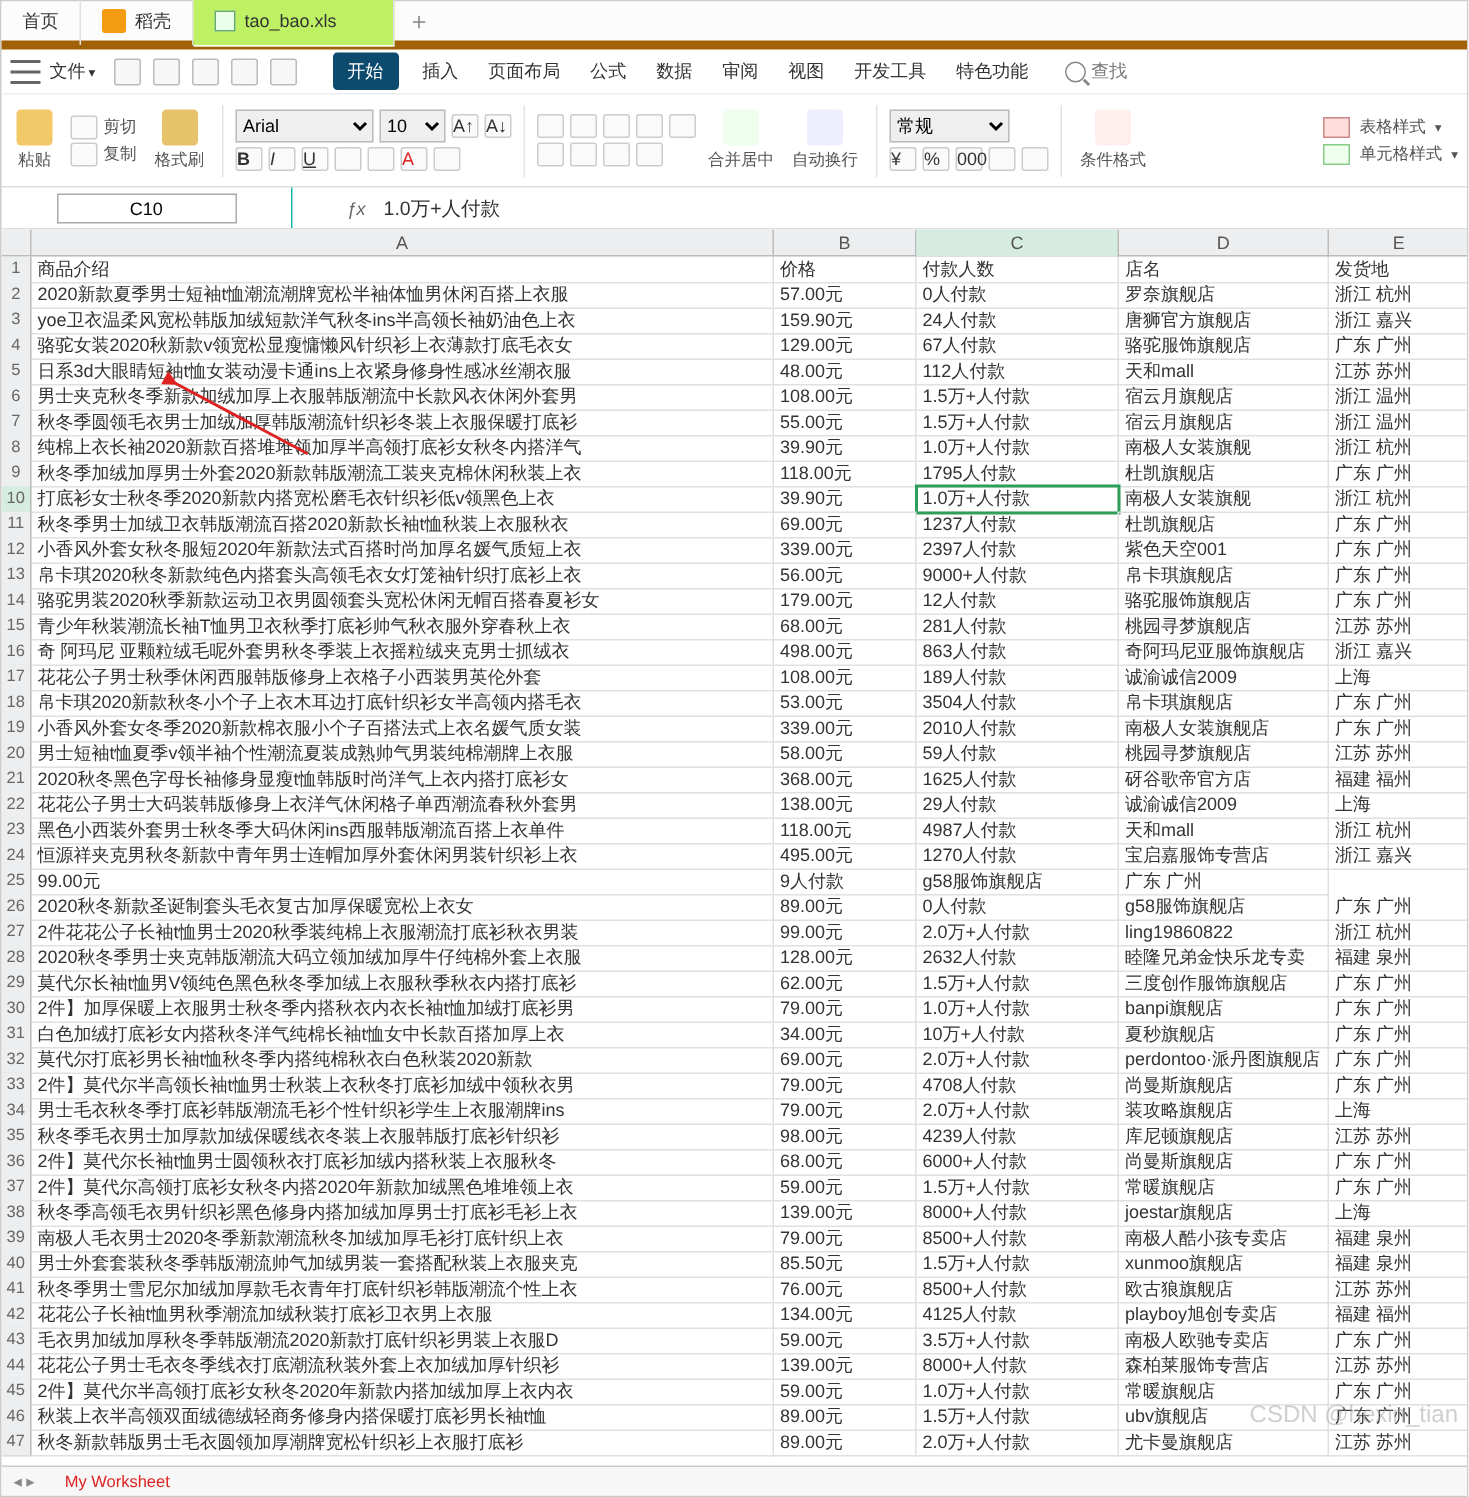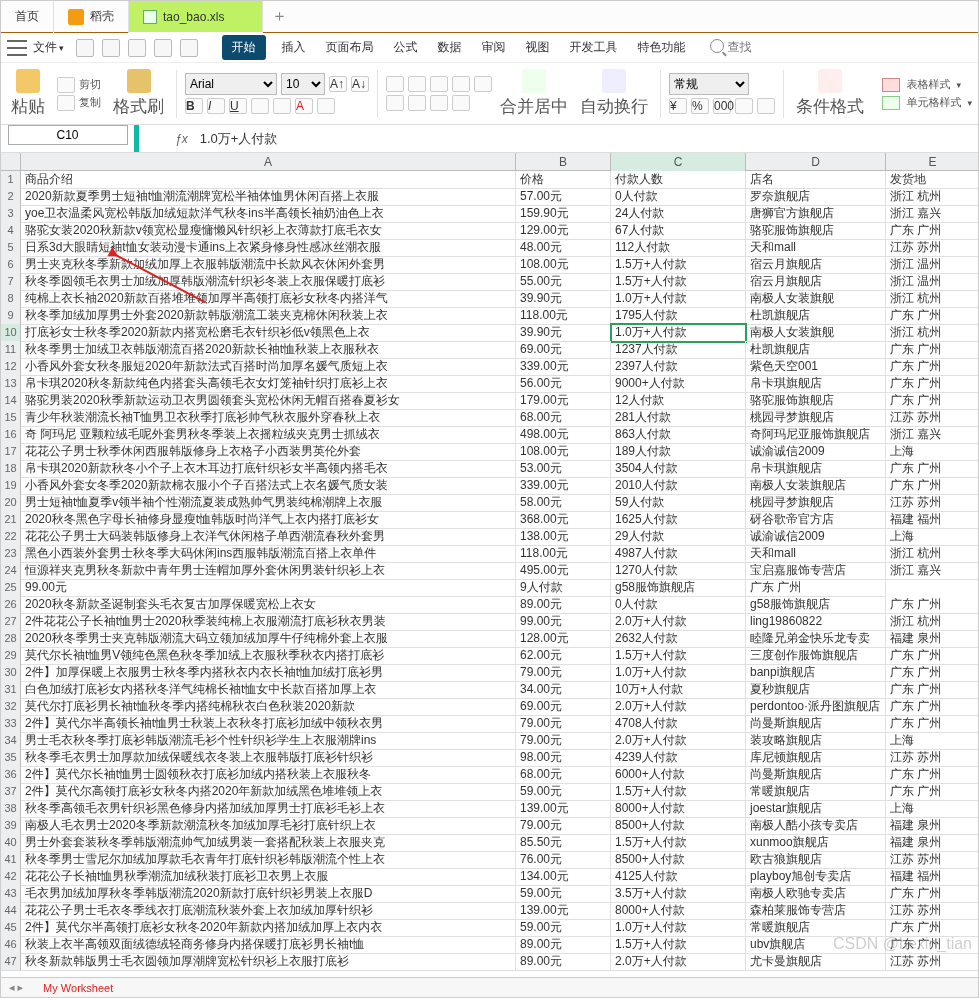--- a/index.html
+++ b/index.html
@@ -1,56 +1,56 @@
 <!DOCTYPE html>
 <html><head>
 <meta charset="utf-8">
 <style>
 * { margin: 0; padding: 0; box-sizing: border-box; }
 body { font-family: "Microsoft YaHei", Arial, sans-serif; font-size: 12px; background: #fff; overflow: hidden; color: #333; }
 .app { width: 979px; height: 998px; display: flex; flex-direction: column; border: 1px solid #ccc; }
 
-.tabs { height: 32px; display: flex; align-items: center; border-bottom: 1px solid #a16207; background: #fcfcfc; }
+.tabs { height: 32px; display: flex; align-items: center; border-bottom: 6px solid #a16207; background: #fcfcfc; }
 .tab { height: 32px; display: flex; align-items: center; padding: 0 14px; border-right: 1px solid #e0e0e0; cursor: pointer; gap: 6px; }
 .tab.active { background: #bef264; border-bottom: 1px solid #fff; margin-bottom: -1px; }
 .tab-icon { width: 16px; height: 16px; background: #f39c12; border-radius: 2px; display: inline-block; }
 .tab-close { width: 18px; height: 18px; display: flex; align-items: center; justify-content: center; color: #999; }
 .tab-add { width: 32px; text-align: center; color: #888; cursor: pointer; font-size: 16px; }
 
 .menubar { height: 30px; display: flex; align-items: center; padding: 0 6px; border-bottom: 1px solid #eee; gap: 6px; }
 .menu-burger { width: 20px; height: 16px; display: flex; flex-direction: column; justify-content: space-between; }
 .menu-burger span { height: 2px; background: #666; }
 .menu-file { display: flex; align-items: center; gap: 2px; }
 .menu-icons { display: flex; gap: 8px; padding-left: 6px; }
 .menu-ico { width: 18px; height: 18px; border: 1px solid #bbb; border-radius: 2px; background: #f7f7f7; }
 .menu-tabs { display: flex; gap: 12px; margin-left: 18px; }
 .menu-tab { padding: 4px 4px; cursor: pointer; }
 .menu-tab.start { background: #0c4a6e; color: #fff; padding: 4px 10px; border-radius: 3px; }
-.search { margin-left: 14px; display: flex; align-items: flex-start; gap: 4px; color: #777; }
+.search { margin-left: 14px; display: flex; align-items: center; gap: 4px; color: #777; }
 .search-ico { width: 14px; height: 14px; border: 1.5px solid #888; border-radius: 50%; position: relative; }
 .search-ico::after { content: ""; position: absolute; width: 5px; height: 1.5px; background: #888; bottom: -2px; right: -4px; transform: rotate(45deg); }
 
 .ribbon { height: 62px; display: flex; align-items: center; border-bottom: 1px solid #ddd; padding: 0 6px; gap: 4px; }
 .rgroup { display: flex; flex-direction: column; align-items: center; gap: 2px; padding: 0 4px; font-size: 11px; color: #555; }
 .rcol { display: flex; flex-direction: column; gap: 2px; padding: 0 4px; font-size: 11px; color: #555; }
 .rrows { display: flex; flex-direction: column; gap: 3px; }
 .rrowh { display: flex; align-items: center; gap: 4px; }
 .sep { width: 1px; height: 48px; background: #e3e3e3; margin: 0 4px; }
-.biglabel { font-size: 17px; }
+.biglabel { font-size: 11px; }
 .bigicon { width: 24px; height: 24px; background: #f2c869; border-radius: 3px; }
 .smico { width: 18px; height: 16px; border: 1px solid #ccc; border-radius: 2px; background: #fafafa; }
 select.rsel { height: 22px; border: 1px solid #bbb; font-size: 12px; }
 .rsel.font { width: 92px; }
 .rsel.size { width: 44px; }
 .rright { margin-left: auto; display: flex; flex-direction: column; gap: 3px; font-size: 11px; color: #555; }
 .rright-row { display: flex; align-items: center; gap: 6px; }
 .rico { width: 18px; height: 14px; background: #fdd; border: 1px solid #c88; }
 
 .fbar { height: 28px; display: flex; align-items: center; border-bottom: 1px solid #ddd; }
-.namebox-wrap { width: 138px; display: flex; justify-content: center; border-right: 5px solid #14b8a6; height: 100%; }
+.namebox-wrap { width: 194px; display: flex; align-items: center; justify-content: center; border-right: 1px solid #14b8a6; height: 100%; }
 .namebox { width: 120px; height: 20px; border: 1px solid #aaa; padding: 0 6px; font-size: 12px; text-align: center; }
 .fx { padding: 0 6px; color: #666; font-style: italic; }
 .fval { flex: 1; padding: 0 6px; font-size: 13px; }
 
 .sheet { flex: 1; overflow: hidden; position: relative; }
 .cols { display: grid; grid-template-columns: 20px 495px 95px 135px 140px 94px; height: 18px; background: #eceef0; border-bottom: 1px solid #bbb; }
 .colh { border-right: 1px solid #bbb; text-align: center; color: #555; font-size: 12px; line-height: 18px; }
 .colh.active { background: #d6ece0; }
 .rows { height: calc(100% - 18px); overflow: hidden; }
 .row { display: grid; grid-template-columns: 20px 495px 95px 135px 140px 94px; height: 17px; }

